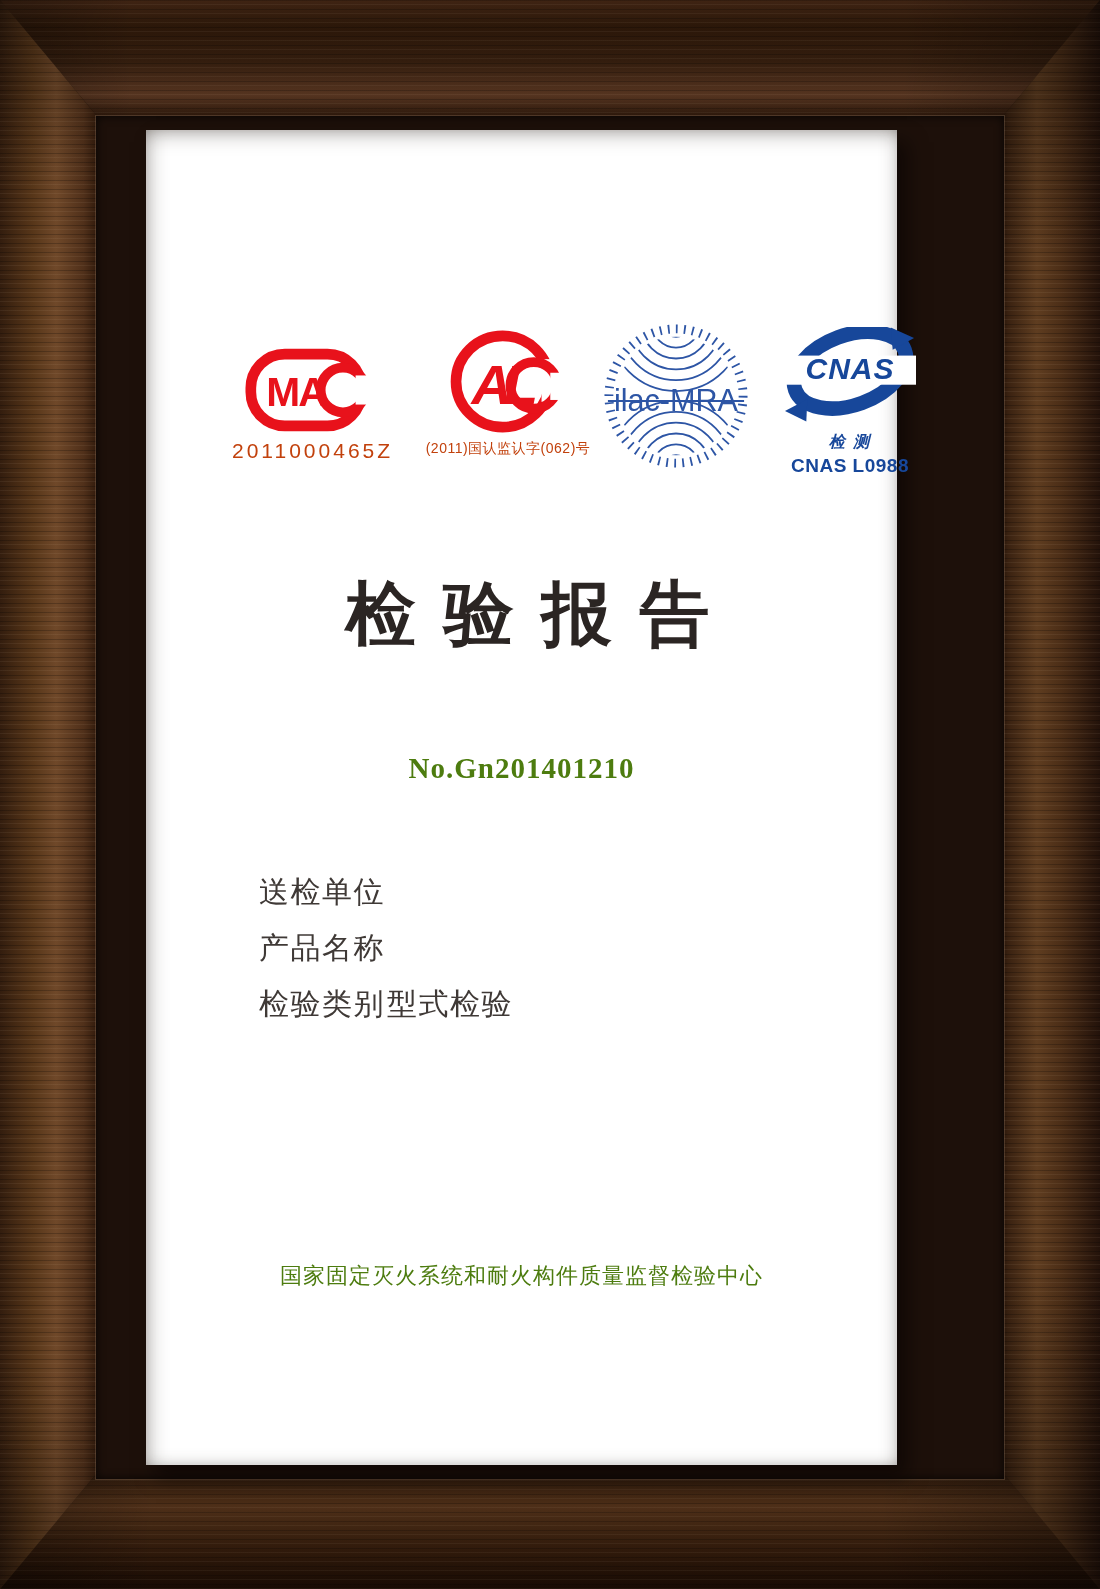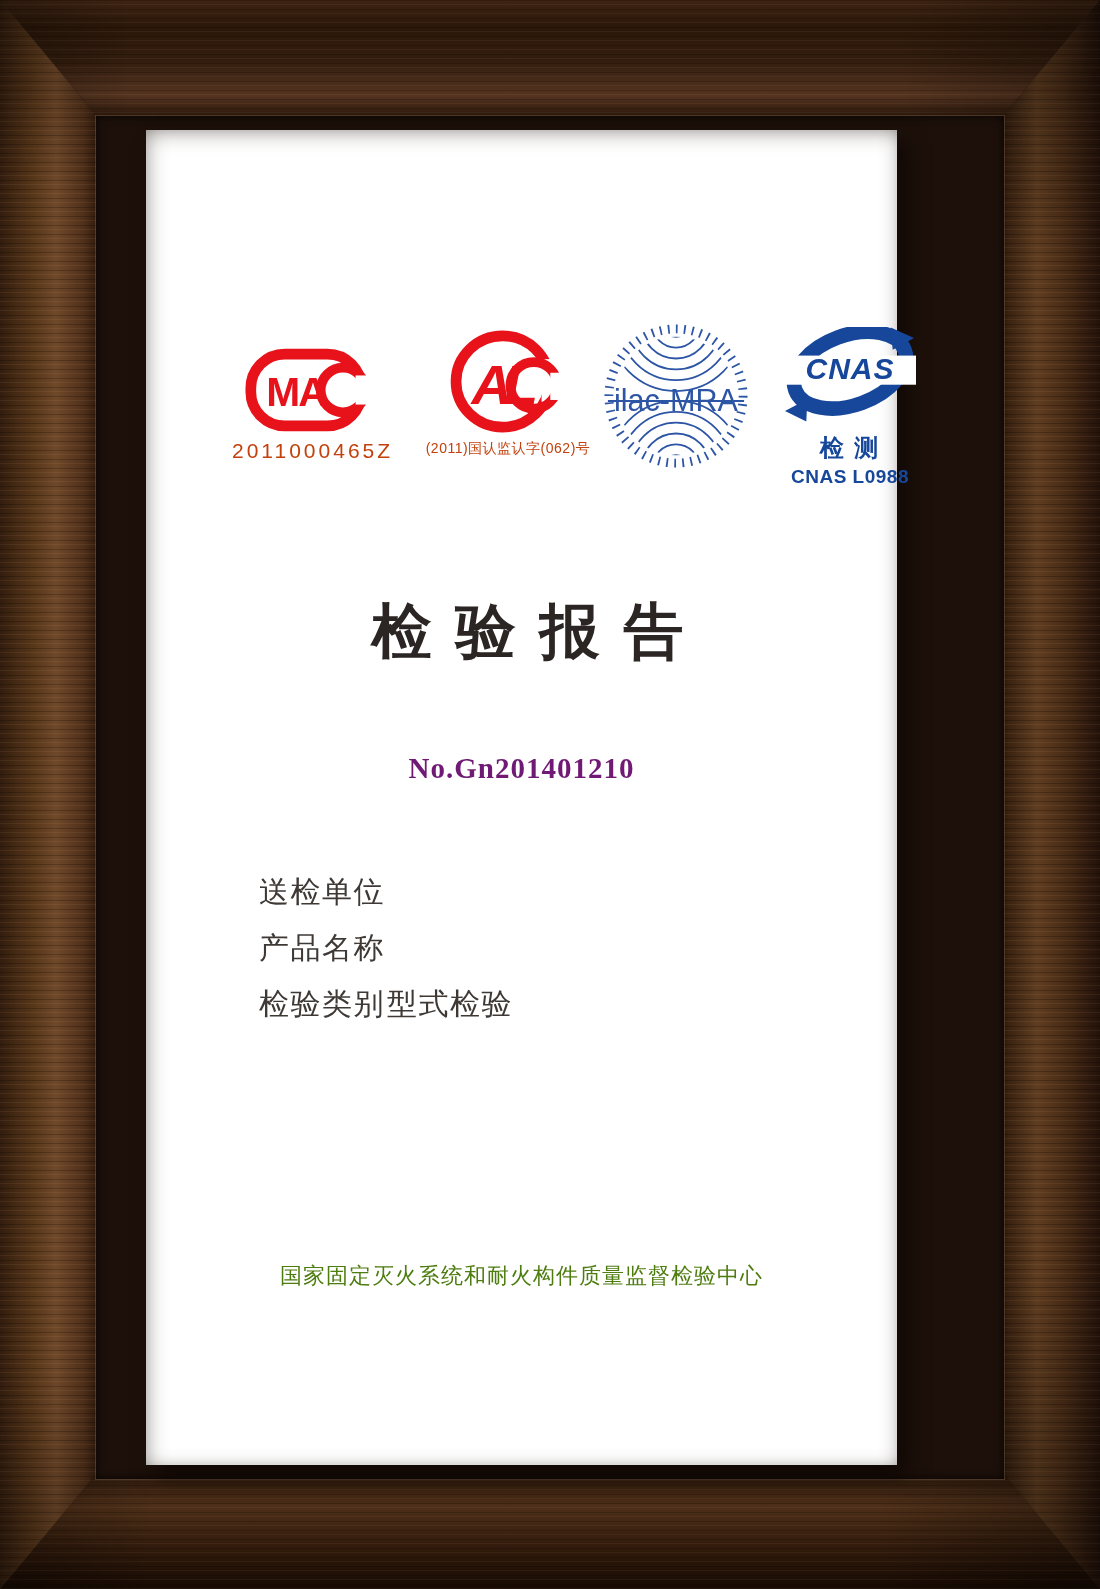--- a/index.html
+++ b/index.html
@@ -58,33 +58,33 @@
       inset 0 16px 20px -14px rgba(70,62,55,.50),
       inset 16px 0 20px -14px rgba(70,62,55,.42),
       inset -14px 0 18px -14px rgba(70,62,55,.32),
       inset 0 -12px 16px -12px rgba(70,62,55,.30);
     margin-left: 36px;
   }
 
   .logo-block { position:absolute; text-align:center; }
   .logo-code-red { color:#c2410c; font-size:21px; letter-spacing:3px; margin-top:3px; white-space:nowrap; }
   .logo-code-red.small { font-size:14px; letter-spacing:0.5px; }
-  .cnas-jc { color:#17479a; font-size:24px; font-weight:bold; letter-spacing:2px; margin-top:5px; white-space:nowrap; }
+  .cnas-jc { color:#17479a; font-size:16px; font-weight:bold; letter-spacing:2px; margin-top:5px; white-space:nowrap;font-style:italic; }
   .cnas-code { color:#17479a; font-size:19px; font-weight:bold; letter-spacing:0.5px; margin-top:2px; white-space:nowrap; }
 
   .doc-title {
-    position:absolute; top:454px; left:0; width:100%;
+    position:absolute; top:437px; left:0; width:100%;
     text-align:center; font-family:"DejaVu Sans", sans-serif;
-    font-size:60px; font-weight:900; color:#2b2523;
+    font-size:70px; font-weight:900; color:#2b2523;
     letter-spacing:.40em; text-indent:.40em; line-height:95px; white-space:nowrap;padding-left:12px;
   }
   .report-no {
     position:absolute; top:622px; left:0; width:100%;
     text-align:center; font-family:"Liberation Serif", serif;
-    font-size:29px; font-weight:bold; color:#701a75; letter-spacing:1px;
+    font-size:29px; font-weight:bold; color:#4d7c0f; letter-spacing:1px;
   }
   .fields { position:absolute; top:747px; left:113px; }
   .field-row { display:flex; align-items:baseline; gap:2px; margin-bottom:26px;
     font-size:30px; color:#3f3936; letter-spacing:1.5px; line-height:30px; white-space:nowrap; }
   .issuer {
     position:absolute; top:1131px; left:0; width:100%;
     text-align:center; font-size:22px; color:#4d7c0f; letter-spacing:1px; white-space:nowrap;
   }
 </style>
 </head>

